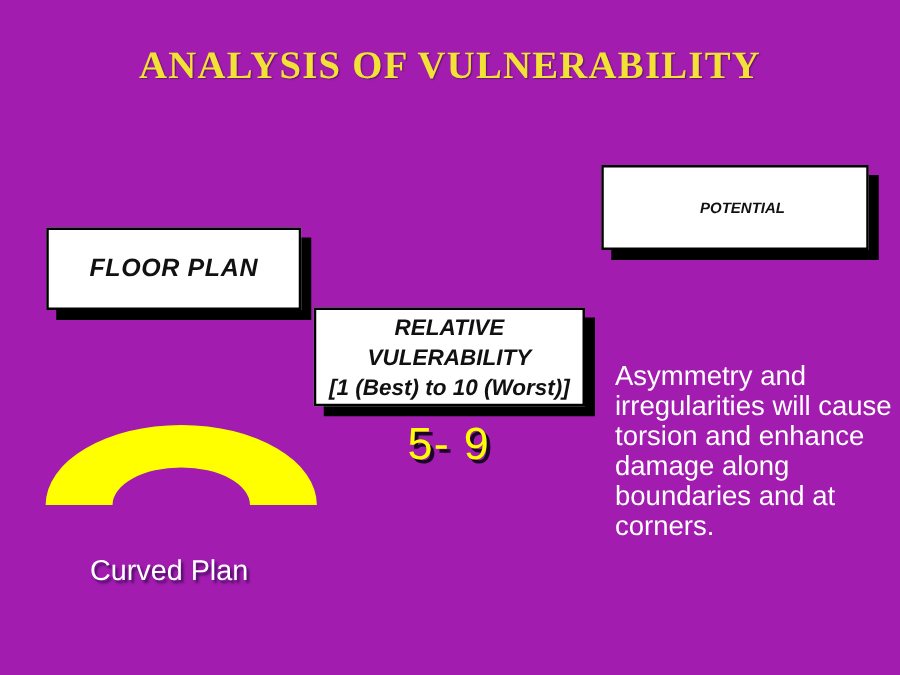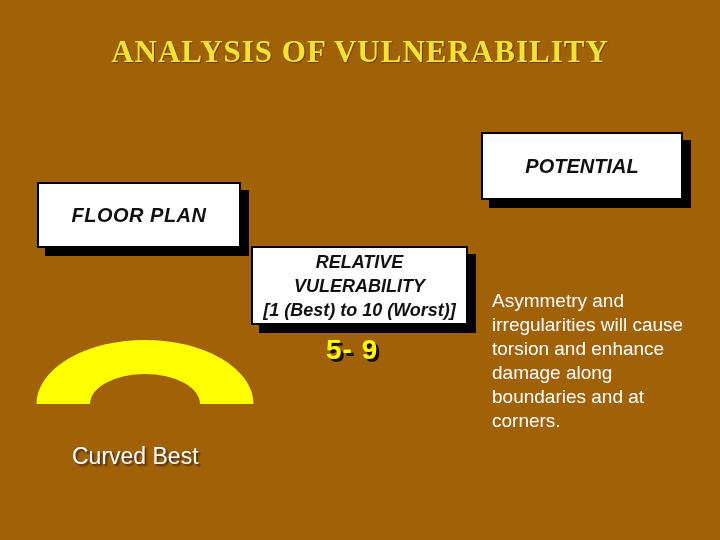--- a/index.html
+++ b/index.html
@@ -4,21 +4,21 @@
 <style>
   html, body {
     margin: 0;
     padding: 0;
     background: #000;
   }
   .slide {
     position: relative;
     width: 720px;
     height: 540px;
-    background: #a16207;
+    background: #a21caf;
     overflow: hidden;
     font-family: "Liberation Sans", sans-serif;
   }
   .slide-title {
     position: absolute;
     top: 34px;
     left: 0;
     width: 720px;
     text-align: center;
     font-family: "Liberation Serif", serif;
@@ -47,34 +47,35 @@
   .box-floor {
     left: 37px; top: 134px;
     width: 200px; height: 62px;
     font-size: 20px;
     letter-spacing: 0.5px;
     margin-top: 48px;
   }
   .box-potential {
     left: 481px; top: 132px;
     width: 198px; height: 64px;
-    font-size: 20px;
+    font-size: 12px;
     line-height: 24px;
+    padding-left: 12px;
   }
   .box-relative {
     left: 251px; top: 246px;
     width: 213px; height: 75px;
     font-size: 18px;
     line-height: 24px;
   }
   .rating {
     position: absolute;
     left: 326px; top: 334px;
-    font-size: 28px;
-    font-weight: bold;
+    font-size: 36px;
+    font-weight: normal;
     color: #FFFF00;
     letter-spacing: 1px;
     text-shadow: 3px 3px 0 rgba(0,0,15,0.85);
     white-space: nowrap;
   }
   .arch {
     position: absolute;
     left: 28px; top: 338px;
   }
   .curved-caption {
@@ -82,21 +83,21 @@
     left: 72px; top: 443px;
     font-size: 23px;
     color: #FFFFFF;
     text-shadow: 2px 2px 2px rgba(0,0,40,0.55);
     white-space: nowrap;
   }
   .annotation {
     position: absolute;
     left: 492px; top: 289px;
     width: 225px;
-    font-size: 19px;
+    font-size: 22px;
     line-height: 24px;
     color: #FFFFFF;
   }
 </style>
 </head>
 <body>
 
 <div class="slide">
 
   <div class="slide-title">ANALYSIS OF VULNERABILITY</div>
@@ -114,21 +115,21 @@
     <span>VULERABILITY</span>
     <span>[1 (Best) to 10 (Worst)]</span>
   </div>
 
   <div class="rating">5- 9</div>
 
   <svg class="arch" width="236" height="70" viewBox="0 0 236 70">
     <path d="M 8.5 66 A 108.5 64 0 0 1 225.5 66 L 172 66 A 55 30 0 0 0 62 66 Z" fill="#FFFF00"></path>
   </svg>
 
-  <div class="curved-caption">Curved Best</div>
+  <div class="curved-caption">Curved Plan</div>
 
   <div class="annotation">
     <div>Asymmetry and</div>
     <div>irregularities will cause</div>
     <div>torsion and enhance</div>
     <div>damage along</div>
     <div>boundaries and at</div>
     <div>corners.</div>
   </div>
 

